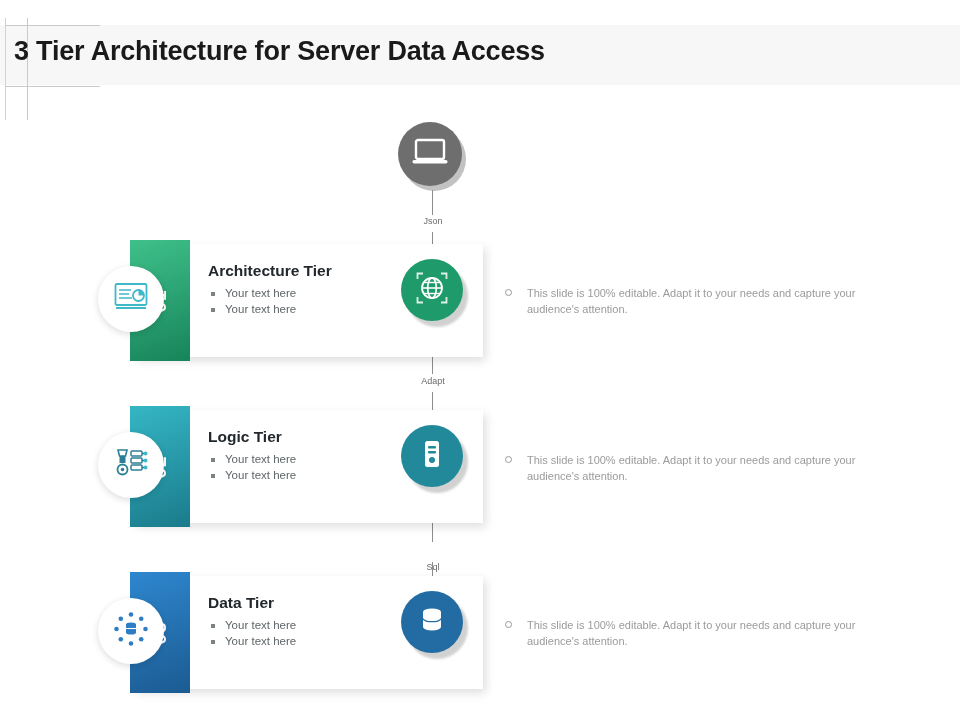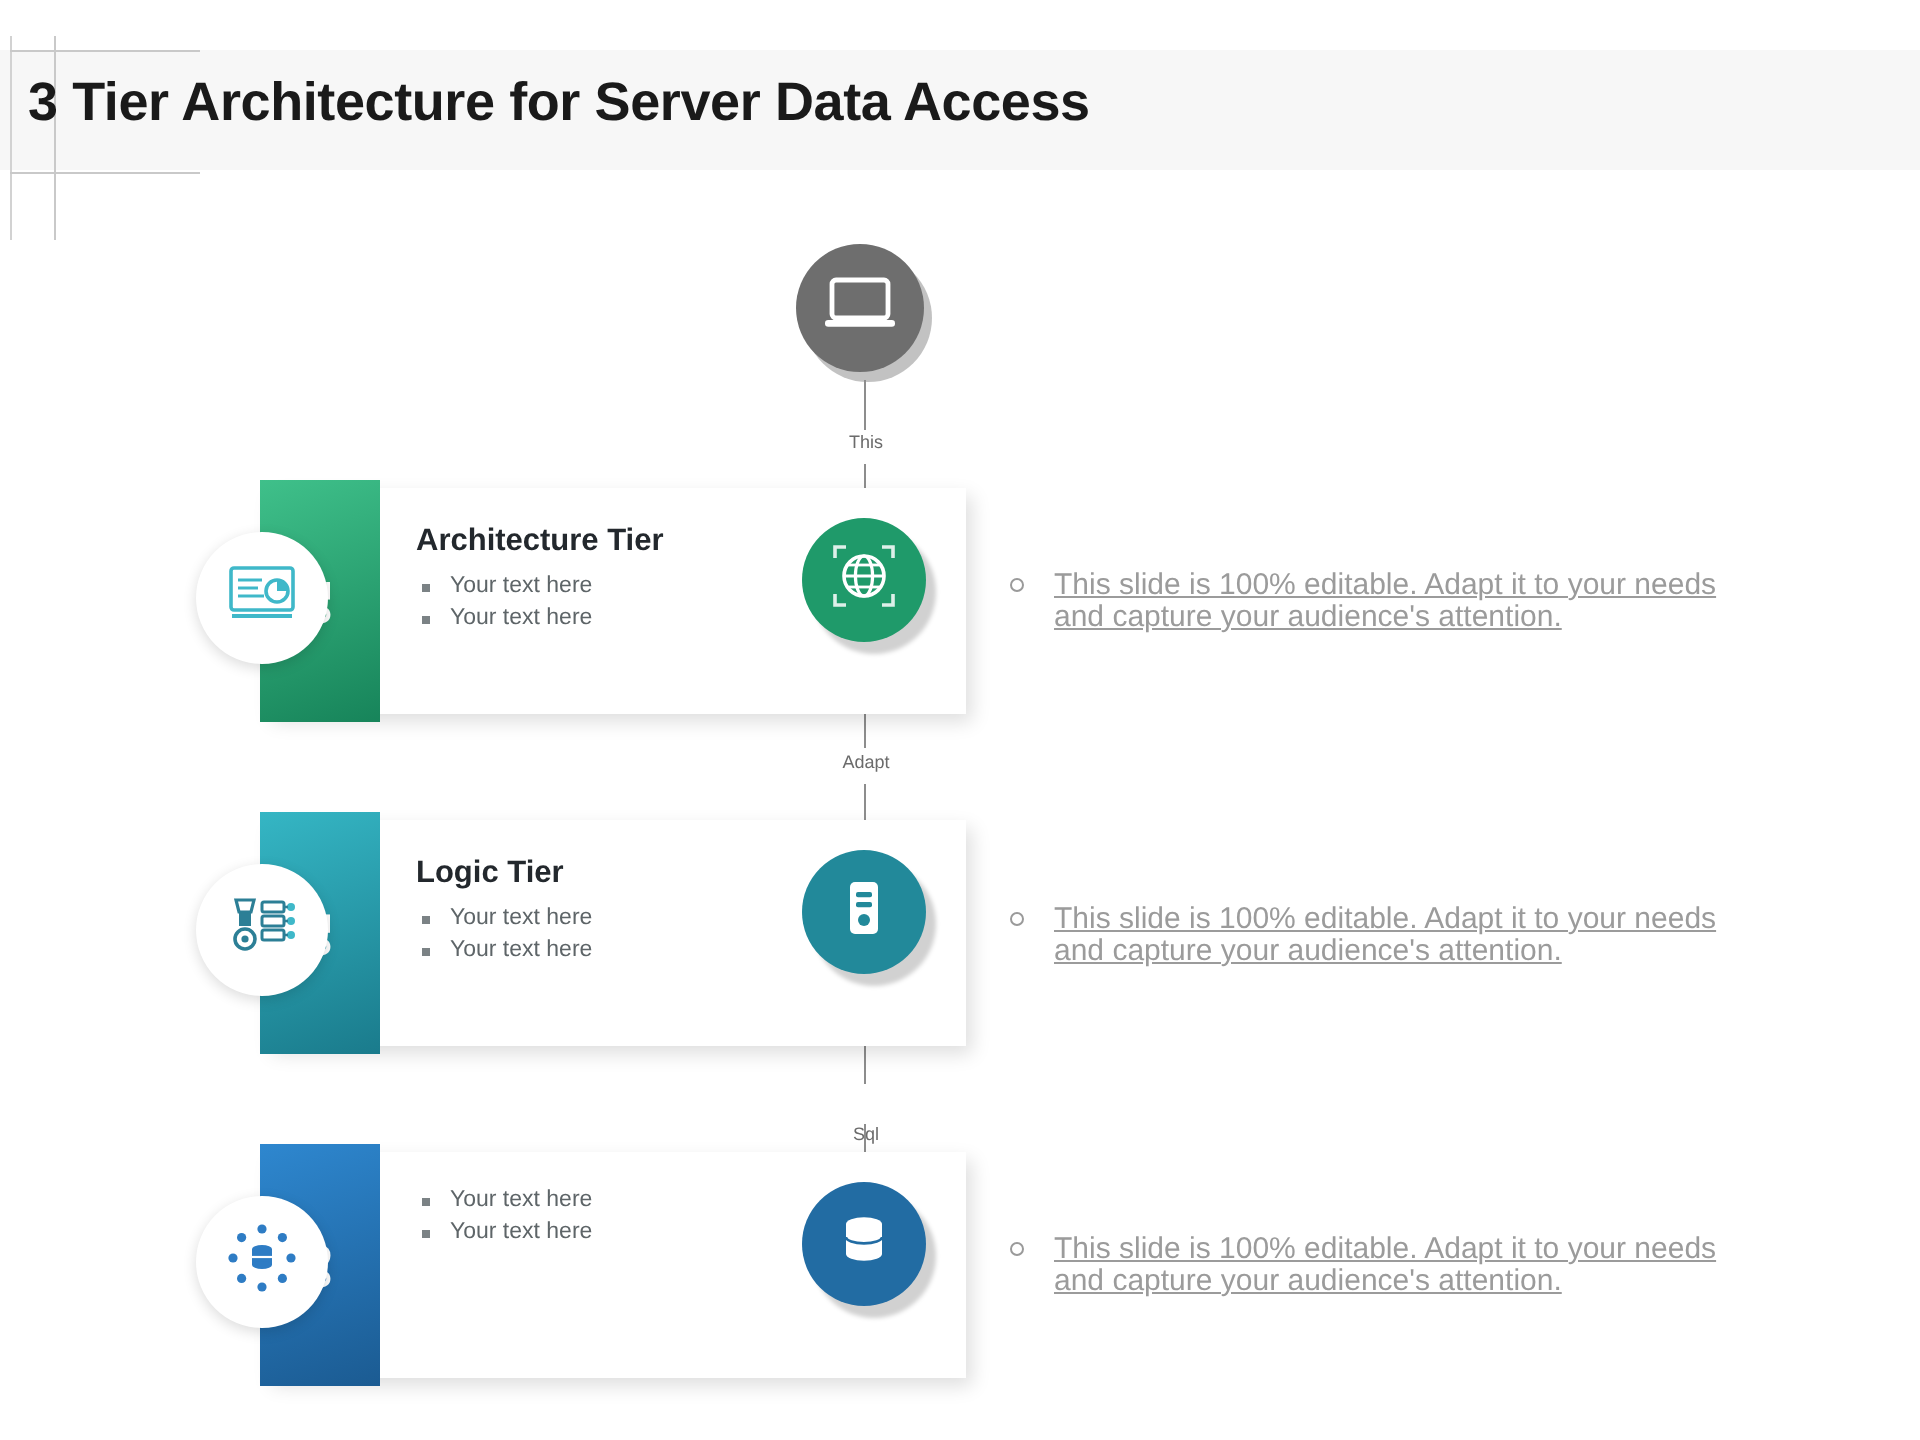--- a/index.html
+++ b/index.html
@@ -89,21 +89,21 @@
     background:rgba(0,0,0,.18);filter:blur(1px);
   }
 
   
   .desc{position:absolute;left:505px;width:370px;}
   .desc .dot{
     position:absolute;left:0;top:4px;width:5px;height:5px;border-radius:50%;
     border:1px solid #9a9a9a;background:transparent;
   }
   .desc p{
-    margin:0;padding-left:22px;font-size:15px;line-height:16px;color:#9b9b9b;text-decoration:underline;
+    margin:0;padding-left:22px;font-size:11px;line-height:16px;color:#9b9b9b;
   }
 </style>
 </head>
 <body>
 
 <div class="slide">
 
   <div class="title-bar"></div>
   <div class="title-rule-v1"></div>
   <div class="title-rule-v2"></div>
@@ -115,21 +115,21 @@
     <div class="client-circle"></div>
     <div class="client-icon">
       <svg width="36" height="30" viewBox="0 0 36 30">
         <rect x="4" y="2" width="28" height="19" rx="2" fill="none" stroke="#ffffff" stroke-width="2.4"></rect>
         <rect x="0.5" y="22" width="35" height="3.4" rx="1.6" fill="#ffffff"></rect>
       </svg>
     </div>
   </div>
 
   <div class="conn" style="top:190px;height:25px;"></div>
-  <div class="conn-label" style="top:216px;">This</div>
+  <div class="conn-label" style="top:216px;">Json</div>
   <div class="conn" style="top:232px;height:22px;"></div>
   <div class="arrow-head" style="top:252px;"></div>
 
   <div class="conn" style="top:352px;height:22px;"></div>
   <div class="conn-label" style="top:376px;">Adapt</div>
   <div class="conn" style="top:392px;height:22px;"></div>
   <div class="arrow-head" style="top:412px;"></div>
 
   <div class="conn" style="top:518px;height:24px;"></div>
   <div class="conn-label" style="top:546px;margin-top:16px;">Sql</div>
@@ -252,20 +252,21 @@
           <circle cx="32.5" cy="18" r="2.3" fill="#2e7cc4"></circle>
           <circle cx="28.2" cy="28.2" r="2.3" fill="#2e7cc4"></circle>
           <circle cx="18" cy="32.5" r="2.3" fill="#2e7cc4"></circle>
           <circle cx="7.8" cy="28.2" r="2.3" fill="#2e7cc4"></circle>
           <circle cx="3.5" cy="18" r="2.3" fill="#2e7cc4"></circle>
           <circle cx="7.8" cy="7.8" r="2.3" fill="#2e7cc4"></circle>
         </svg>
       </span>
     </div>
     <div class="tier-body">
+      <div class="tier-title">Data Tier</div>
       <ul class="bullets">
         <li>Your text here</li>
         <li>Your text here</li>
       </ul>
     </div>
     <div class="node">
       <div class="node-shadow"></div>
       <div class="node-circle" style="background:#226ca3;">
         <span>
           <svg width="34" height="34" viewBox="0 0 34 34">

